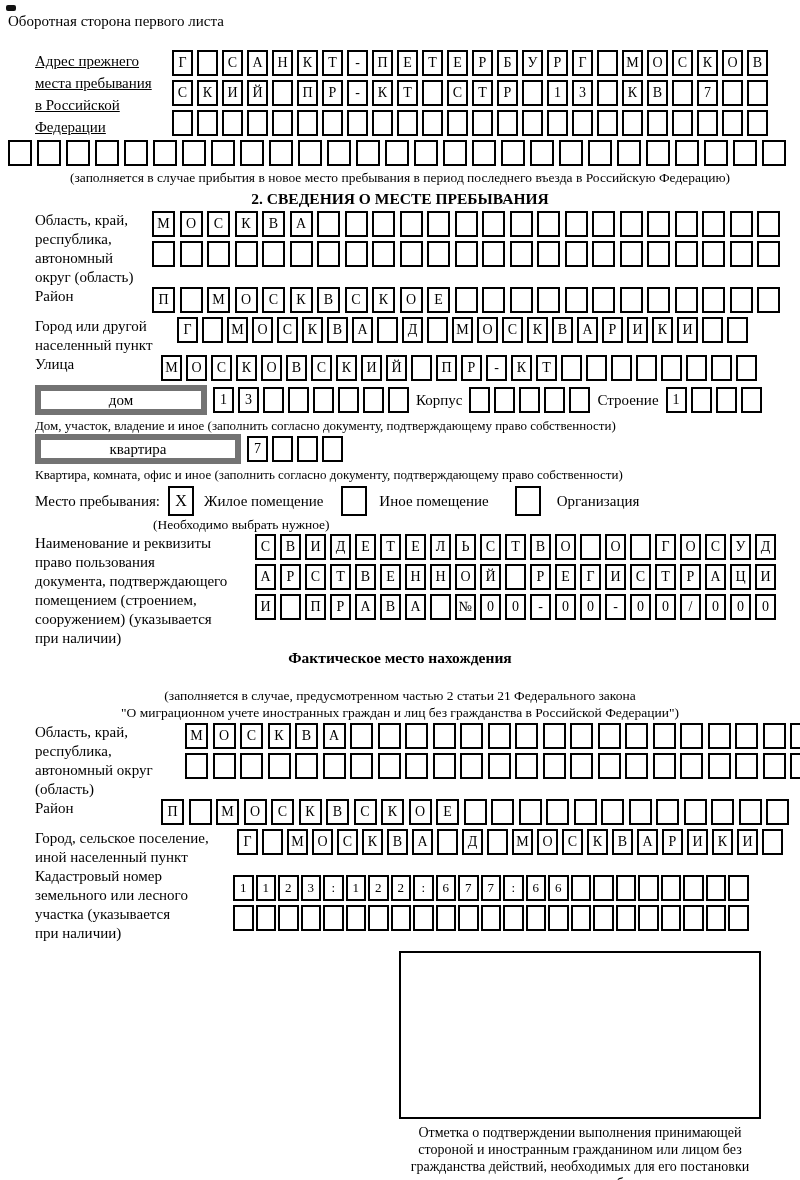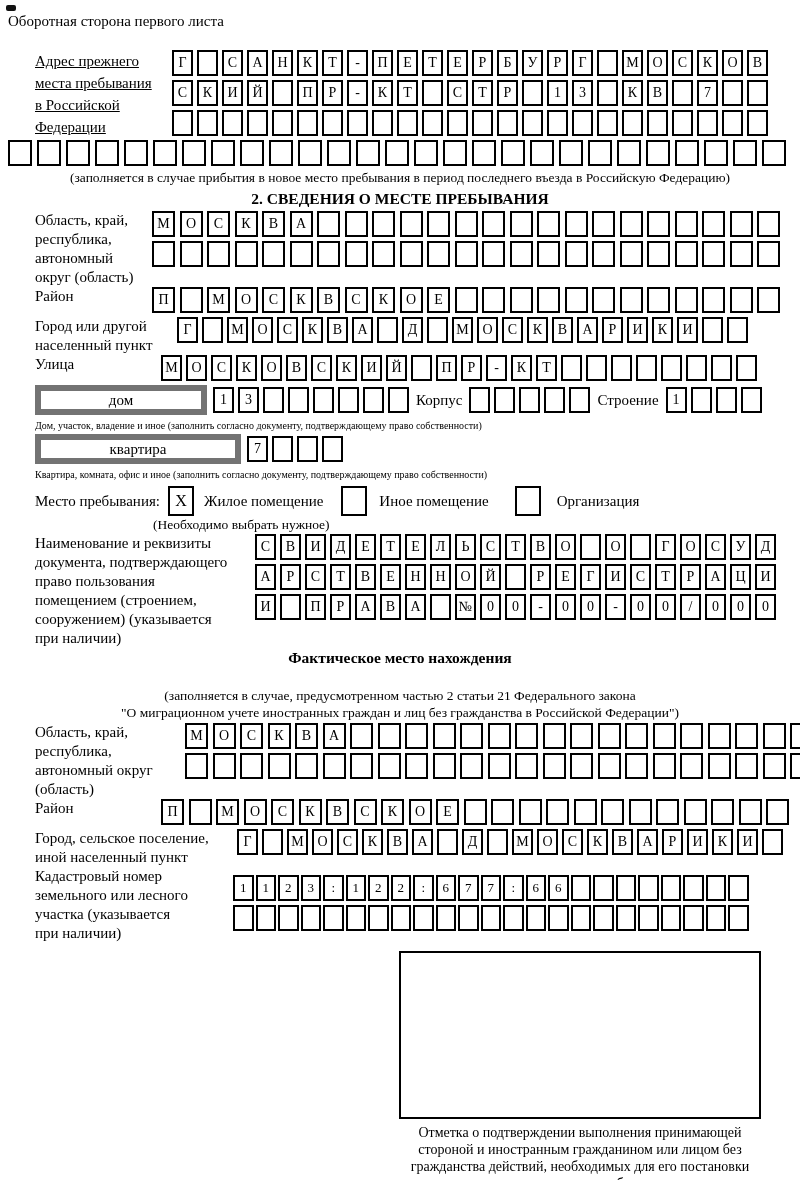--- a/index.html
+++ b/index.html
@@ -40,21 +40,21 @@
 
   .houserow { display:flex; align-items:center; margin-left:27px; margin-bottom:2px; }
   .bigbox {
     border:6px solid #737373; height:30px; display:flex; align-items:center; justify-content:center;
     font-size:15px; background:#fff;
   }
   .bb-dom { width:172px; margin-right:6px; }
   .bb-kv { width:206px; margin-right:6px; }
   .inline-label { padding:0 7px; white-space:nowrap; }
   .houserow .cells { margin-bottom:0; }
-  .caption { padding-left:27px; font-size:10px; line-height:17px; }
+  .caption { padding-left:27px; font-size:13px; line-height:17px; }
 
   .stayrow { display:flex; align-items:center; margin-left:27px; margin-top:3px; height:30px; }
   .checkbox {
     width:26px; height:30px; border:2px solid #000; display:inline-flex;
     align-items:center; justify-content:center; font-size:16px; flex:0 0 26px;
   }
   .stay-label { margin-right:8px; }
   .opt1 { margin-left:10px; margin-right:18px; }
   .opt2 { margin-left:12px; margin-right:26px; }
   .opt3 { margin-left:16px; }
@@ -399,22 +399,22 @@
     <span class="checkbox"></span>
     <span class="opt2">Иное помещение</span>
     <span class="checkbox"></span>
     <span class="opt3">Организация</span>
   </div>
   <div class="stay-note">(Необходимо выбрать нужное)</div>
 
   <div class="field doc-field">
     <div class="flabel lw247">
       <div>Наименование и реквизиты</div>
+      <div>право пользования</div>
       <div>документа, подтверждающего</div>
-      <div>право пользования</div>
       <div>помещением (строением,</div>
       <div>сооружением) (указывается</div>
       <div>при наличии)</div>
     </div>
     <div>
       <div class="cells">
           <span class="cell">С</span>
           <span class="cell">В</span>
           <span class="cell">И</span>
           <span class="cell">Д</span>

